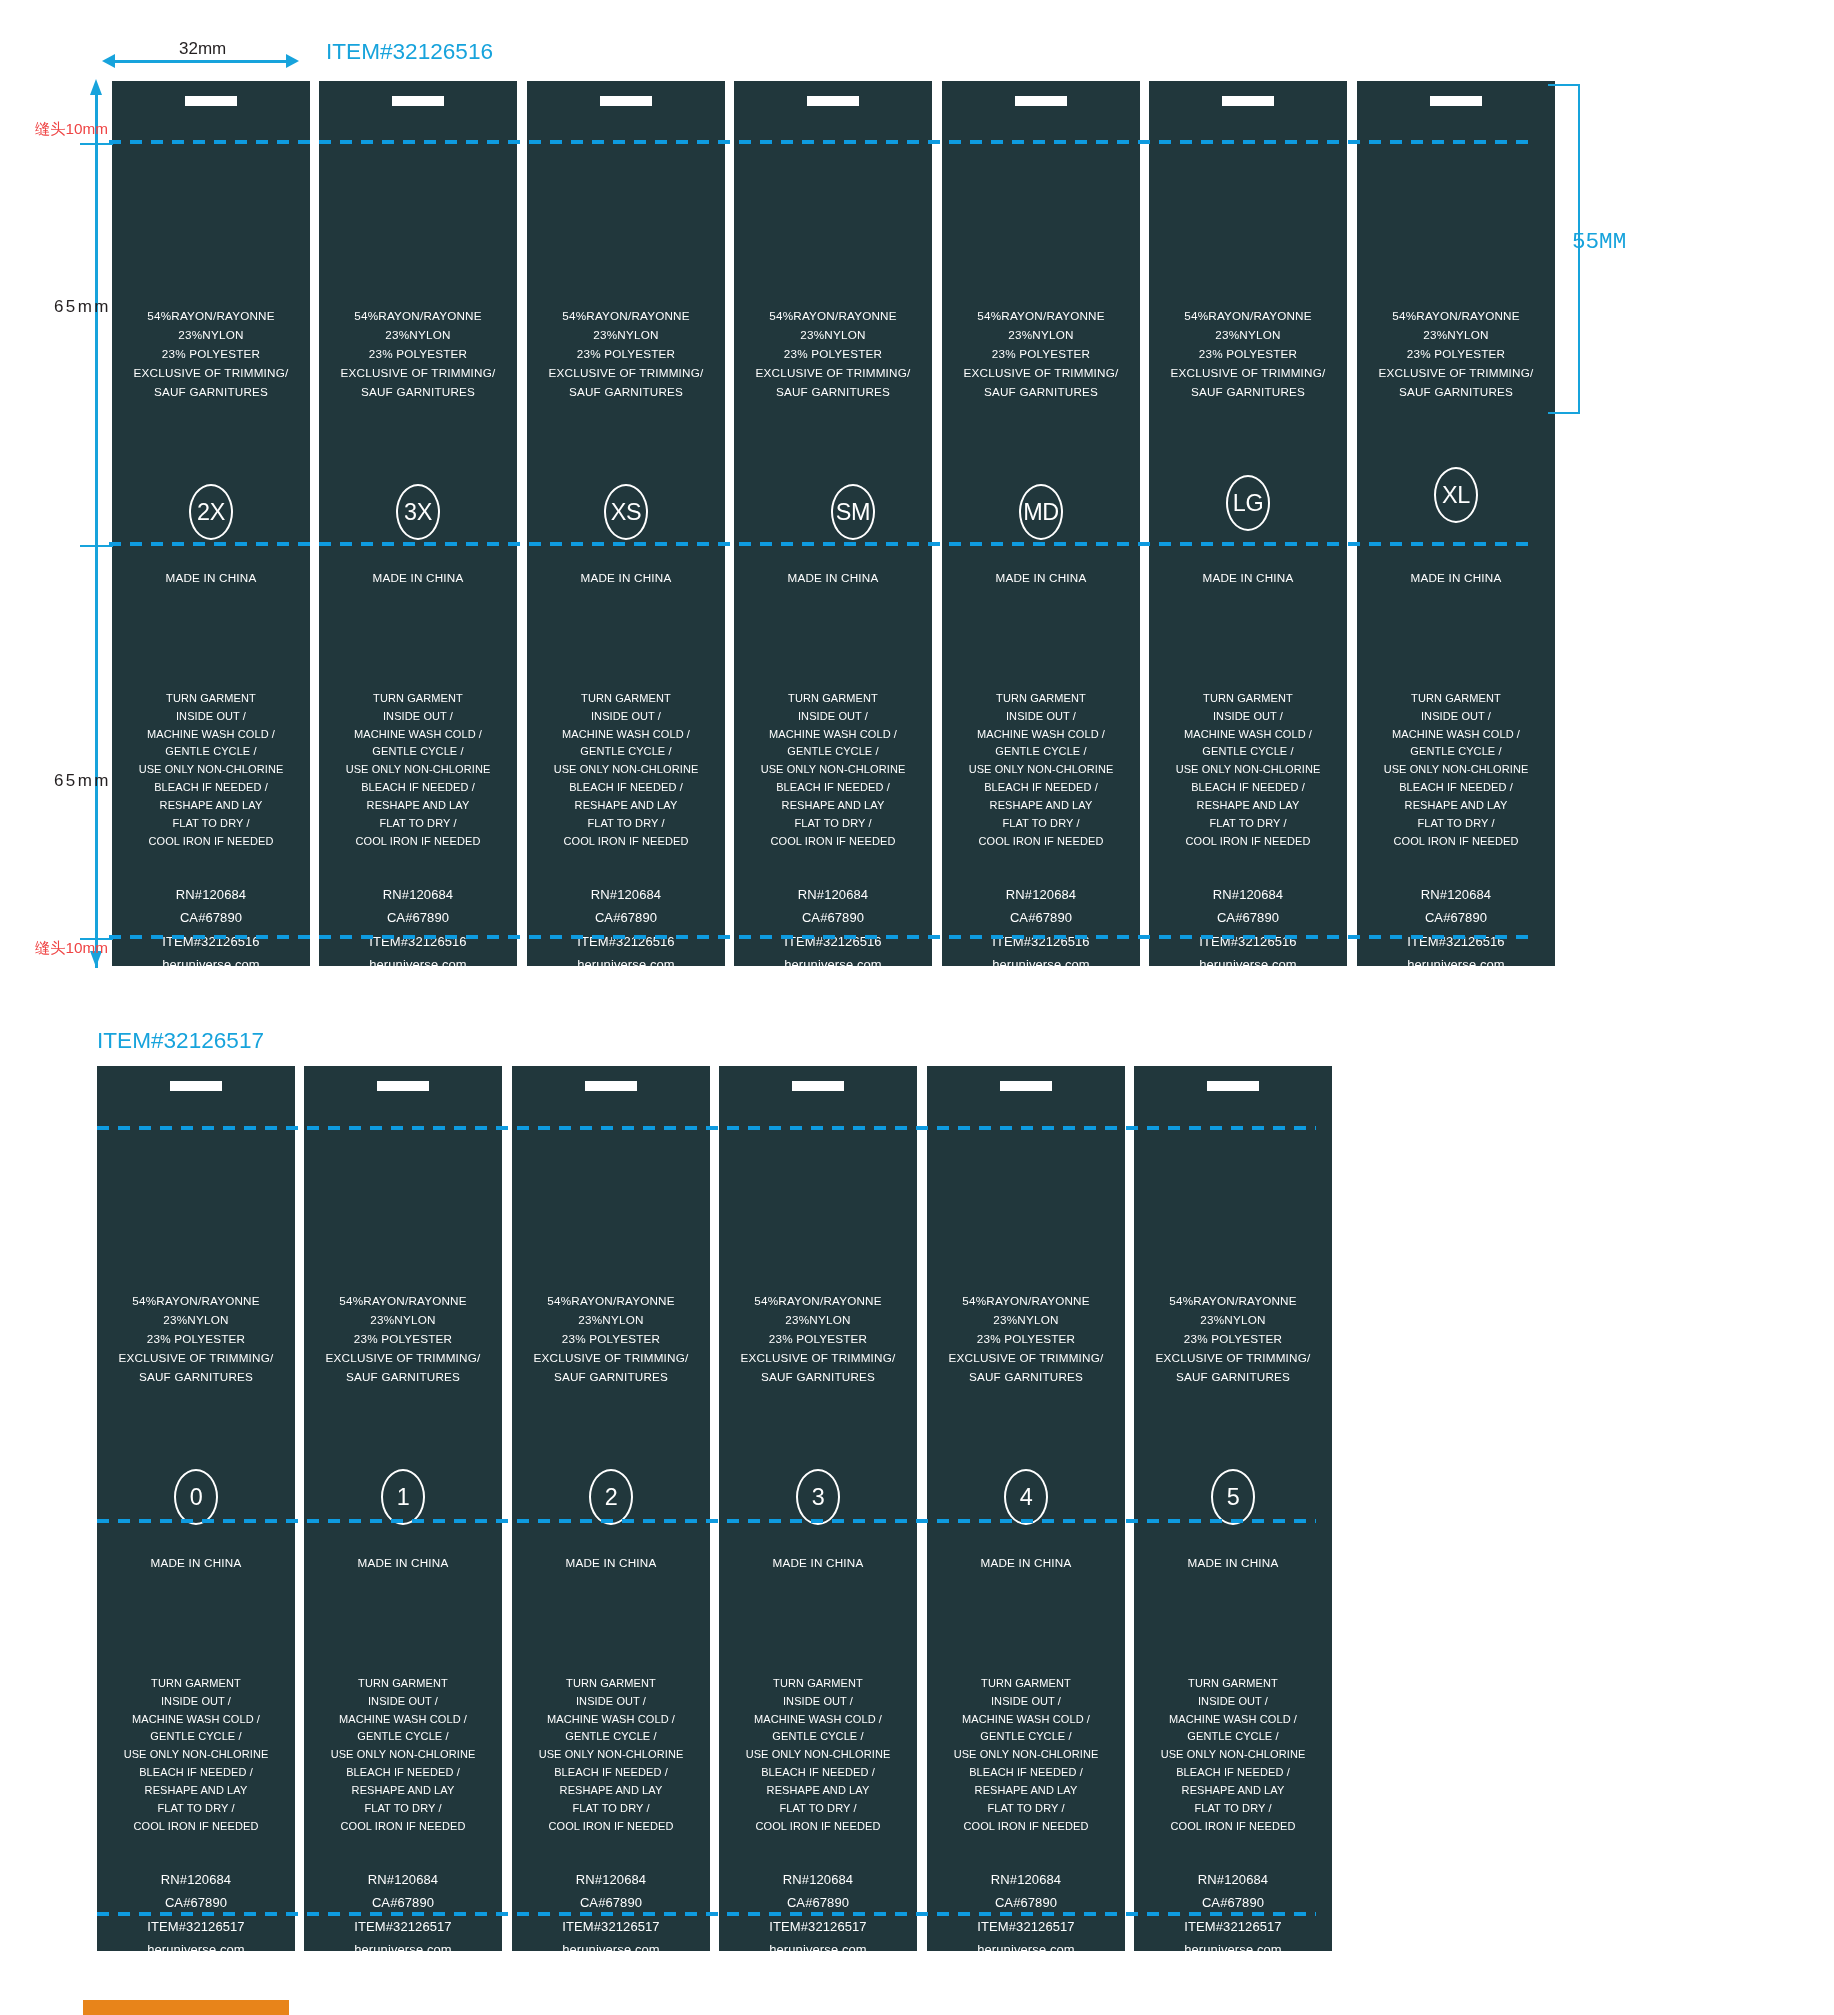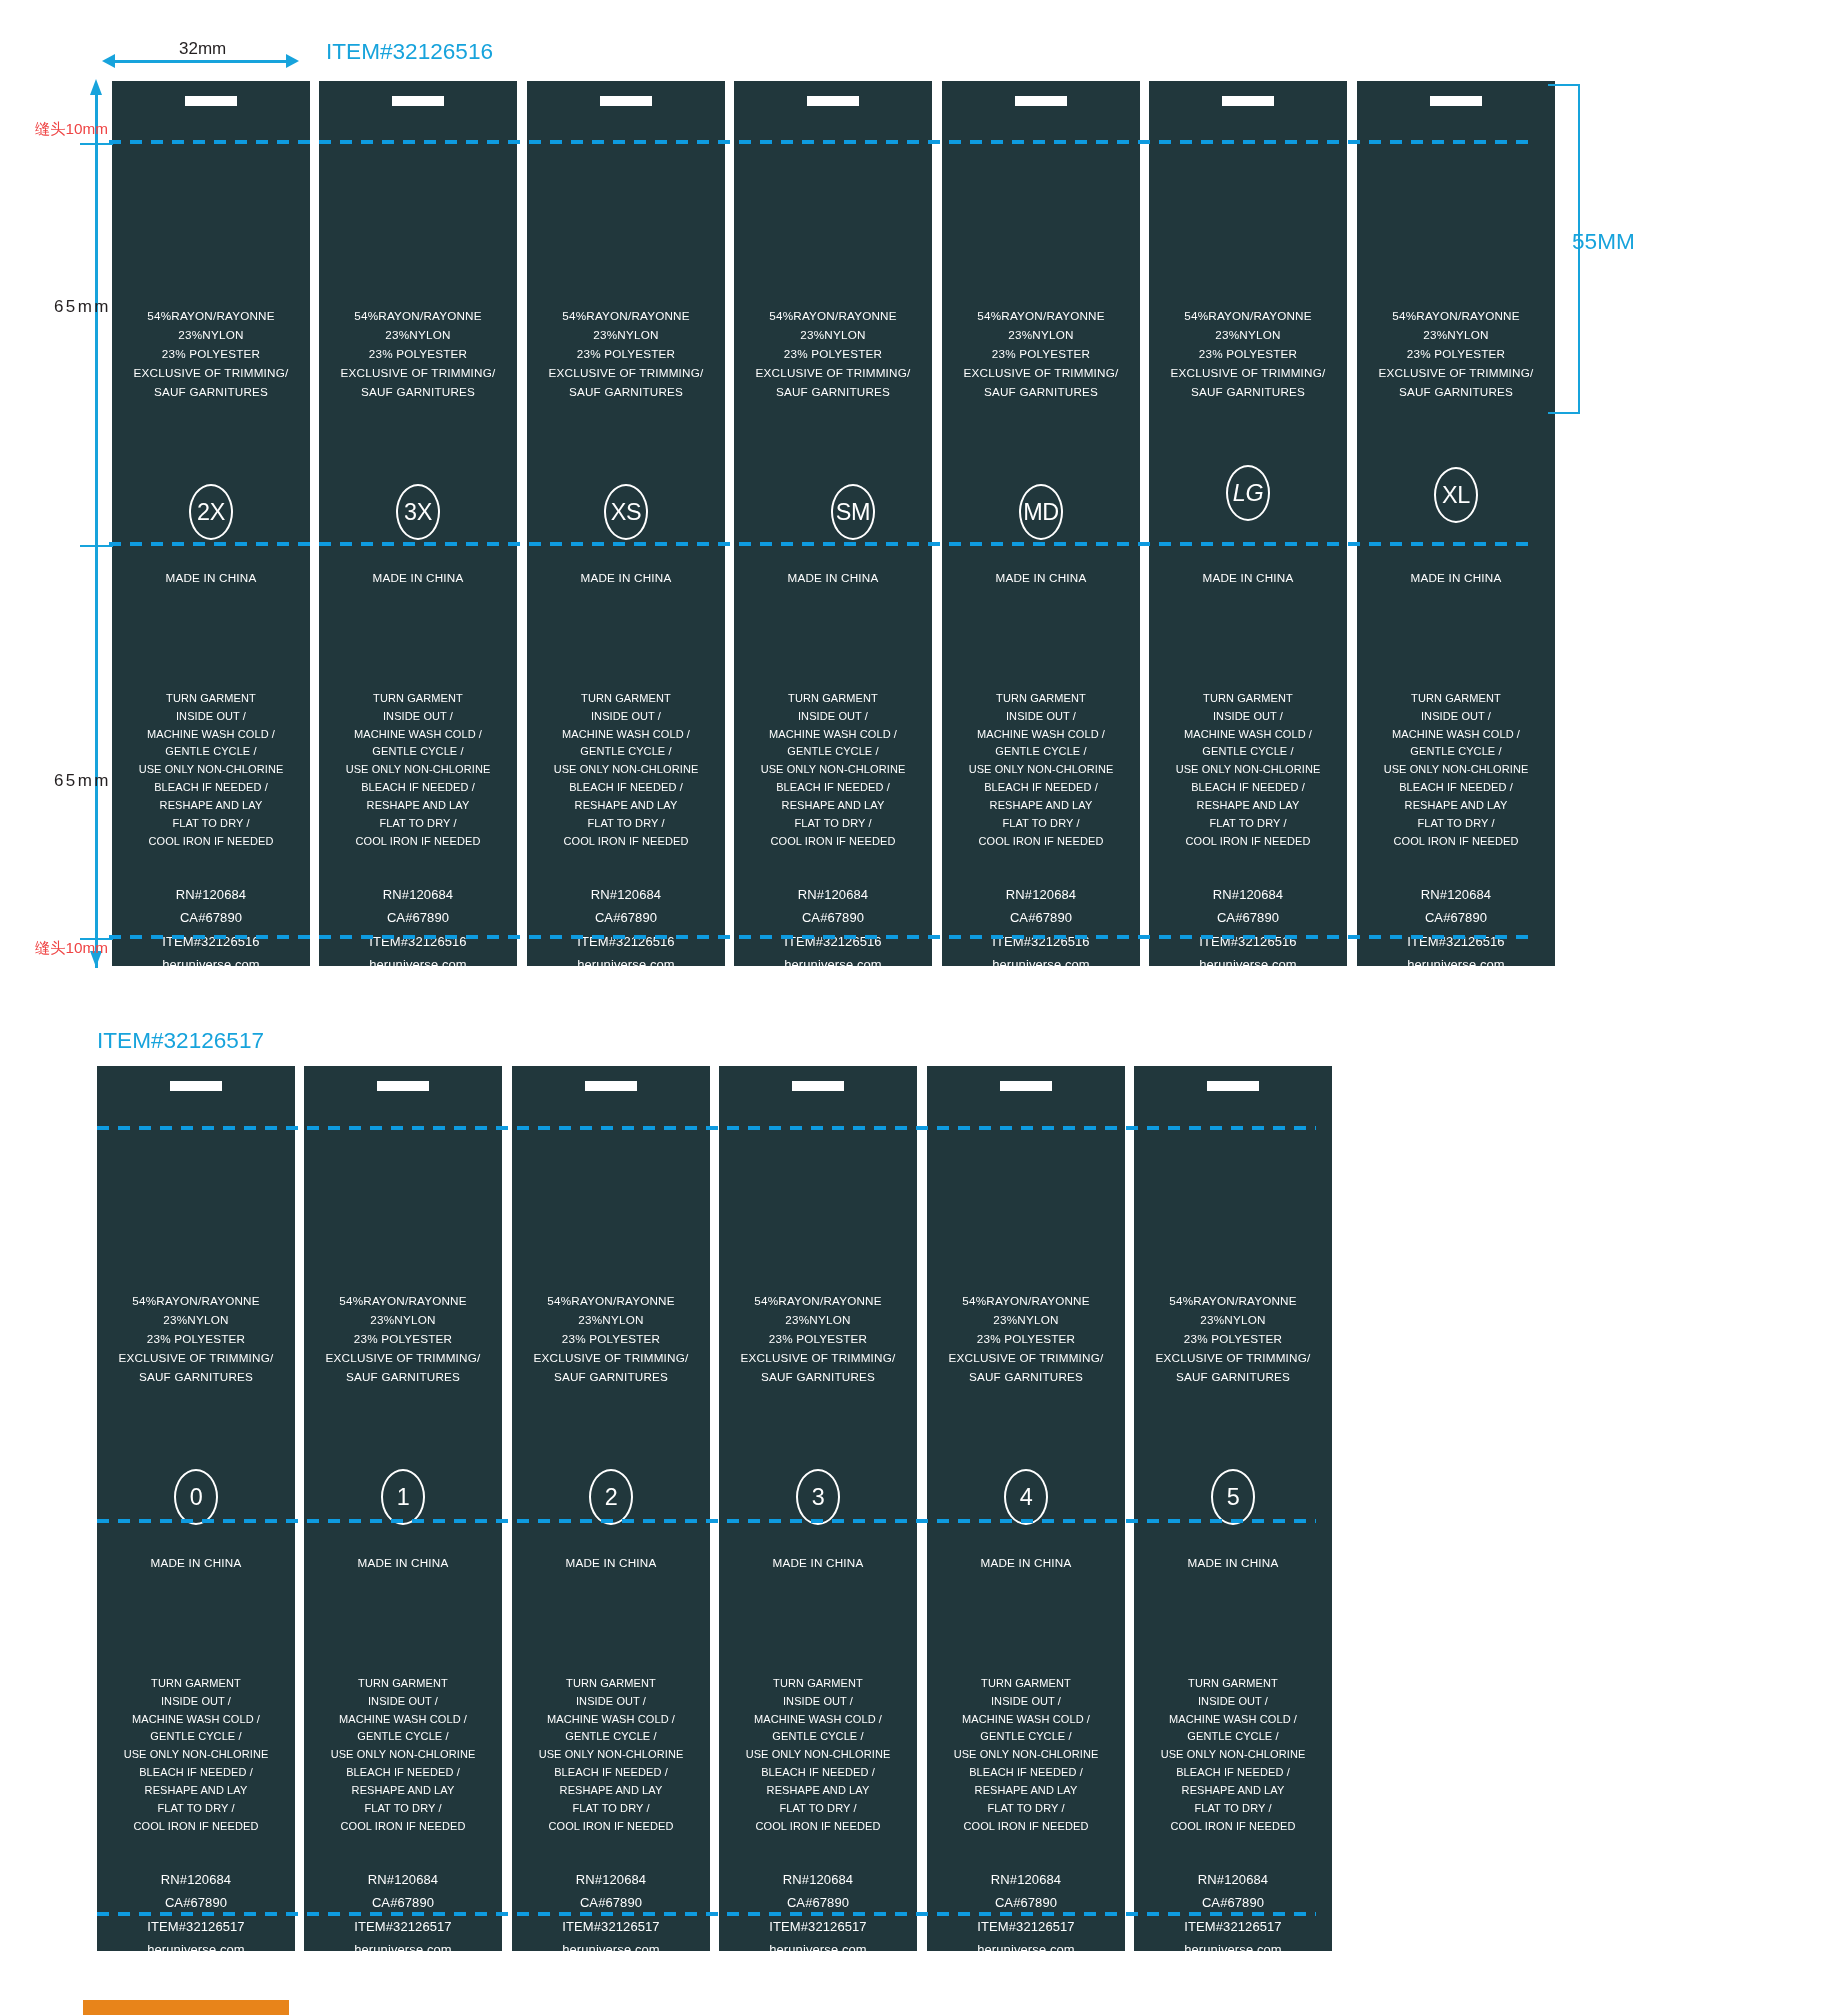--- a/index.html
+++ b/index.html
@@ -362,21 +362,21 @@
     </div>
     <div class="label" style="left: 1149px; top: 81px; width: 198px; height: 885px;">
       <div class="notch" style="top: 14.5px; width: 52px; height: 10.5px;"></div>
       <div class="lbl-text comp-block" style="top: 226px;">
         <div>54%RAYON/RAYONNE</div>
         <div>23%NYLON</div>
         <div>23% POLYESTER</div>
         <div>EXCLUSIVE OF TRIMMING/</div>
         <div>SAUF GARNITURES</div>
       </div>
-      <div class="size-oval" style="top: 384px; width: 44px; height: 56px; font-style: italic;">
+      <div class="size-oval" style="top: 394px; width: 44px; height: 56px;">
         <span>LG</span>
       </div>
       <div class="lbl-text made-in" style="top: 490px;">MADE IN CHINA</div>
       <div class="lbl-text care-block" style="top: 609px;">
         <div>TURN GARMENT</div>
         <div>INSIDE OUT /</div>
         <div>MACHINE WASH COLD /</div>
         <div>GENTLE CYCLE /</div>
         <div>USE ONLY NON-CHLORINE</div>
         <div>BLEACH IF NEEDED /</div>
@@ -559,21 +559,21 @@
   <div class="vcap" style="left:80px; top:143px; width:33px;"></div>
   <div class="vcap" style="left:80px; top:545px; width:33px;"></div>
   <div class="vcap" style="left:80px; top:938px; width:33px;"></div>
 
   <div class="dim-text-black-cn abs" style="left:35px; top:119px;">缝头10mm</div>
   <div class="dim-text-black abs" style="left:54px; top:297px; letter-spacing:2.4px;">65mm</div>
   <div class="dim-text-black abs" style="left:54px; top:771px; letter-spacing:2.4px;">65mm</div>
   <div class="dim-text-black-cn abs" style="left:35px; top:938px;">缝头10mm</div>
 
   <div class="bracket55" style="left:1548px; top:84px; width:32px; height:330px;"></div>
-  <div class="dim-text-blue abs" style="left:1572px; top:229px;">55MM</div>
+  <div class="dim-text-blue abs" style="left:1572px; top:229px;font-family:Liberation Mono, monospace;">55MM</div>
 
   <div class="dim-text-blue abs" style="left:97px; top:1028px;">ITEM#32126517</div>
 
   <div class="dashline" style="left:109px; top:140px; width:1427px;"></div>
   <div class="dashline" style="left:109px; top:542px; width:1427px;"></div>
   <div class="dashline" style="left:109px; top:935px; width:1427px;"></div>
 
   <div class="dashline" style="left:97px; top:1126px; width:1219px;"></div>
   <div class="dashline" style="left:97px; top:1519px; width:1219px;"></div>
   <div class="dashline" style="left:97px; top:1912px; width:1219px;"></div>

